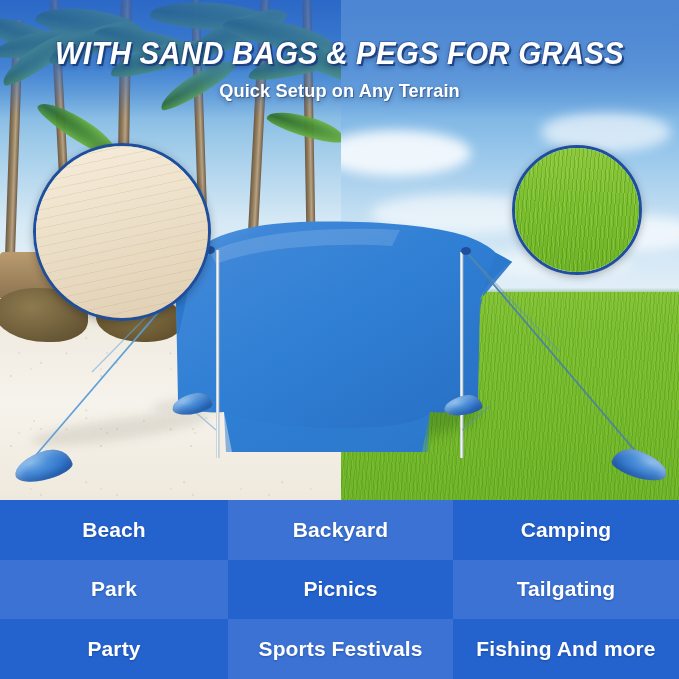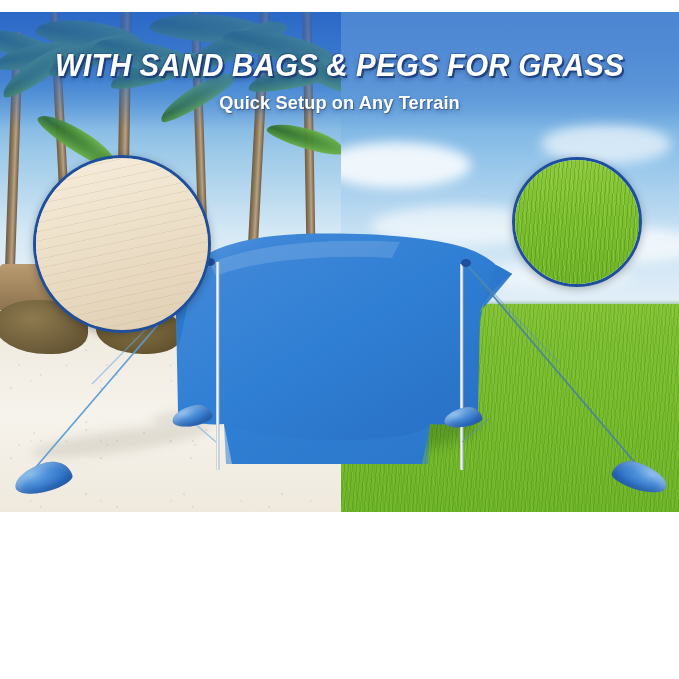--- a/index.html
+++ b/index.html
@@ -9,21 +9,21 @@
     font-family:"Liberation Sans", sans-serif;
     width:679px; height:679px; overflow:hidden;
     -webkit-font-smoothing:antialiased;
   }
   .canvas {
     position:relative; width:679px; height:679px; overflow:hidden;
     background:#ffffff;
   }
 
   
-  .scene { position:absolute; left:0; top:12px; width:679px; height:500px; overflow:hidden; }
+  .scene { position:absolute; left:0; top:0; width:679px; height:500px; overflow:hidden; }
 
   
   .half-beach {
     position:absolute; left:0; top:0; width:341px; height:500px; overflow:hidden;
     background:
       linear-gradient(180deg,#2f73c9 0%,#4a8fd6 14%,#8dc2e8 26%,#cfe6f4 36%,#eef4f6 44%, #f2f0ea 52%,#efeae0 100%);
   }
   .beach-sky {
     position:absolute; left:0; top:0; width:341px; height:300px;
     background:linear-gradient(180deg,#3a7fcf 0%,#61a3dd 22%,#9fcbe9 48%,#d6e9f5 74%,#eef5f9 100%);
@@ -376,14 +376,27 @@
         <circle cx="73" cy="58" r="5" fill="#f0e055" stroke="#a89417" stroke-width="1"></circle>
 
         <ellipse cx="74" cy="86" rx="9" ry="3" fill="rgba(30,80,20,.35)"></ellipse>
       </svg>
     </div>
 
     <div class="headline">WITH SAND BAGS &amp; PEGS FOR GRASS</div>
     <div class="subhead">Quick Setup on Any Terrain</div>
   </div>
 
+  <div class="grid">
+    <div class="cell dark">Beach</div>
+    <div class="cell light">Backyard</div>
+    <div class="cell dark">Camping</div>
+
+    <div class="cell light">Park</div>
+    <div class="cell dark">Picnics</div>
+    <div class="cell light">Tailgating</div>
+
+    <div class="cell dark">Party</div>
+    <div class="cell light">Sports Festivals</div>
+    <div class="cell dark">Fishing And more</div>
+  </div>
 
 </div>
 
 </body></html>

